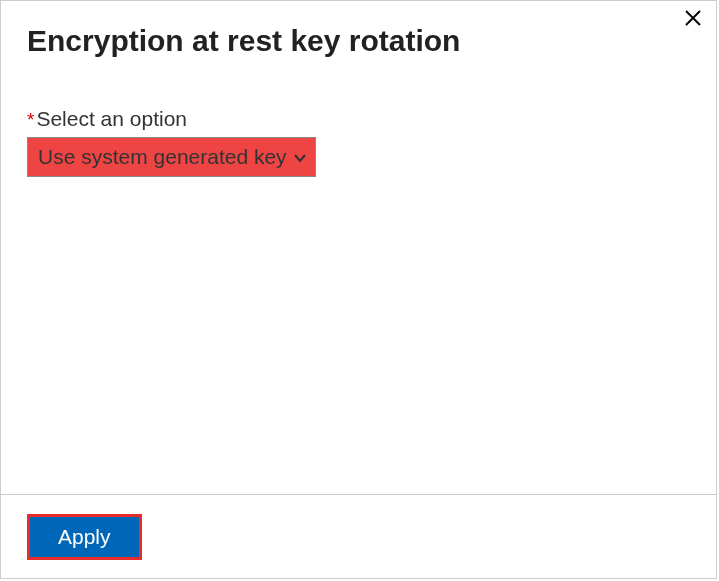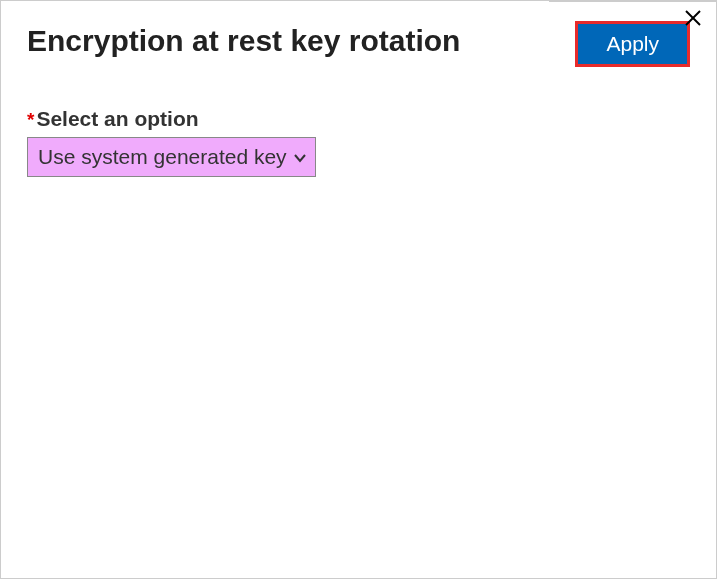--- a/index.html
+++ b/index.html
@@ -14,21 +14,21 @@
       height: 581px;
       position: relative;
     }
     .panel {
       width: 717px;
       height: 579px;
       border: 1px solid #ccc;
       background: #fff;
       position: relative;
       display: flex;
-      flex-direction: row;
+      flex-direction: column;
     }
     .close-btn {
       position: absolute;
       top: 6px;
       right: 10px;
       font-size: 22px;
       font-weight: 400;
       cursor: pointer;
       color: #000;
       line-height: 1;
@@ -55,32 +55,31 @@
       margin-bottom: 32px;
     }
     .field-group {
       margin-bottom: 26px;
     }
     .field-label {
       font-size: 21px;
       color: #333;
       margin-bottom: 6px;
       display: block;
-      font-weight: bold;
     }
     .required-star {
       color: #e00000;
       font-size: 19px;
       margin-right: 2px;
     }
     .select-wrapper {
       display: inline-flex;
       align-items: center;
       border: 1px solid #888;
-      background: #f0abfc;
+      background: #ef4444;
       padding: 4px 8px 4px 10px;
       font-size: 21px;
       cursor: pointer;
       height: 40px;
     }
     .select-text {
       color: #333;
       margin-right: 6px;
     }
     .chevron {
@@ -100,21 +99,20 @@
       display: flex;
       align-items: center;
       overflow: hidden;
     }
     .footer {
       border-top: 1px solid #ccc;
       padding: 18px 26px;
       height: 84px;
       display: flex;
       align-items: center;
-      justify-content: flex-end;
     }
     .apply-btn {
       background: #0067b8;
       color: #fff;
       border: 3px solid #e82b2b;
       outline: 1px solid #0067b8;
       outline-offset: -4px;
       font-size: 21px;
       font-weight: 400;
       padding: 6px 28px;

